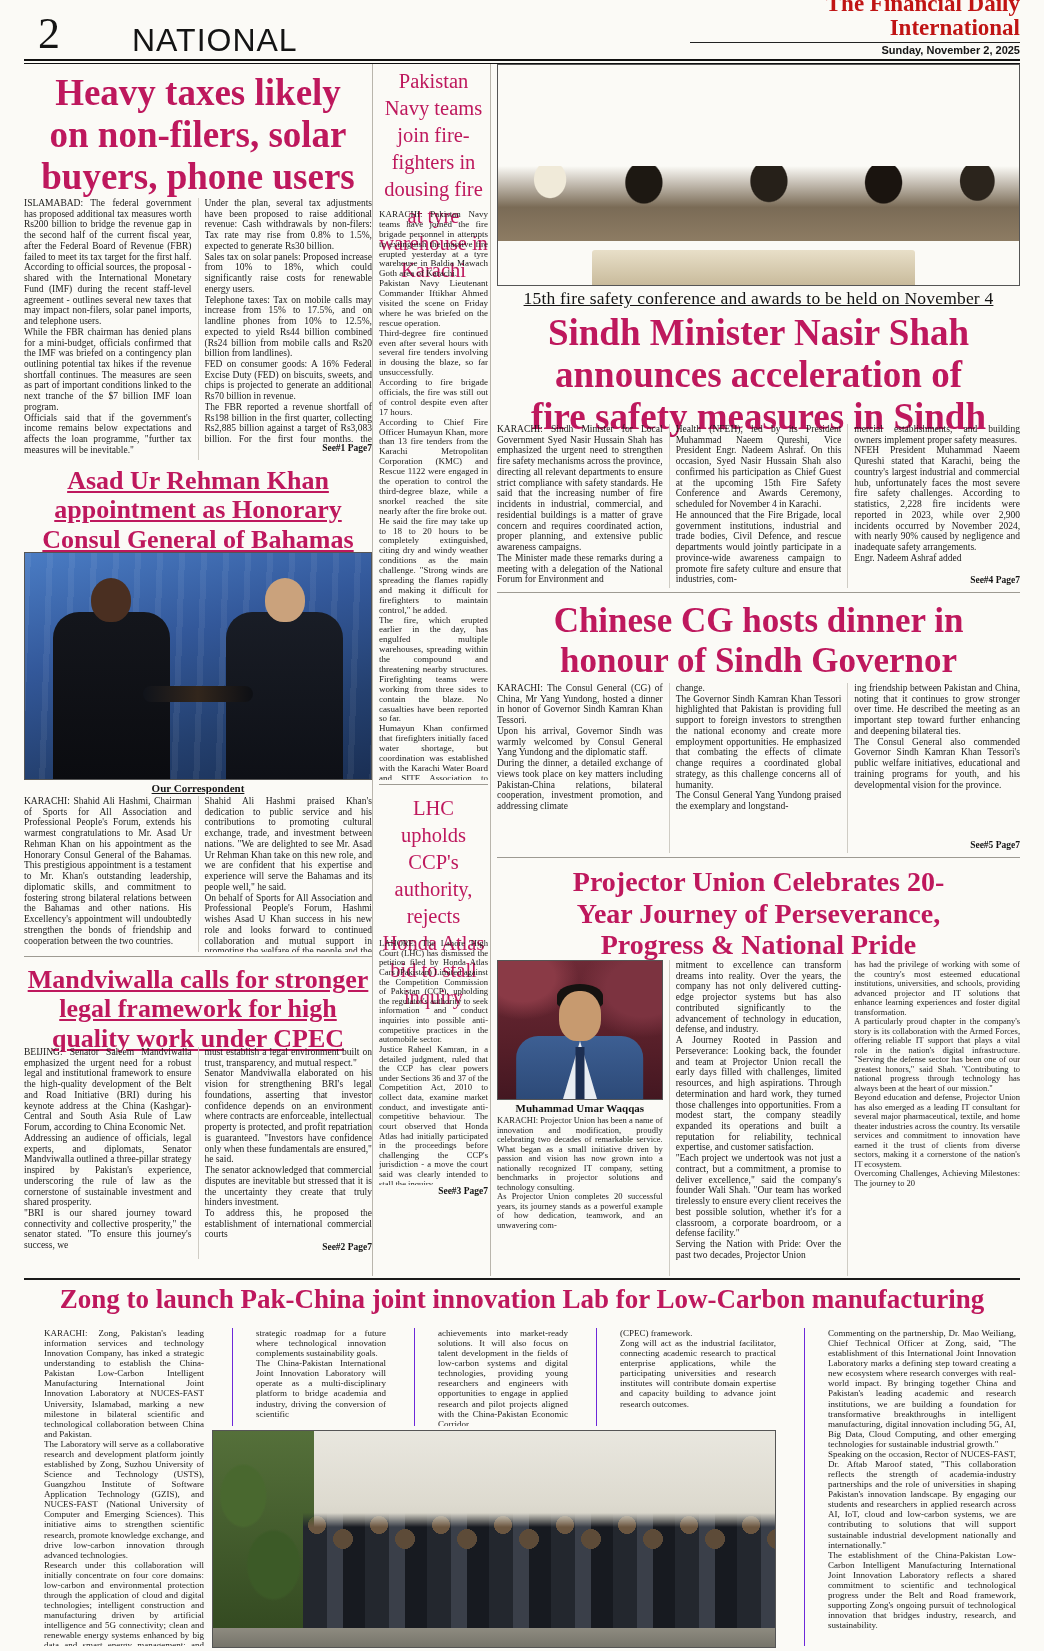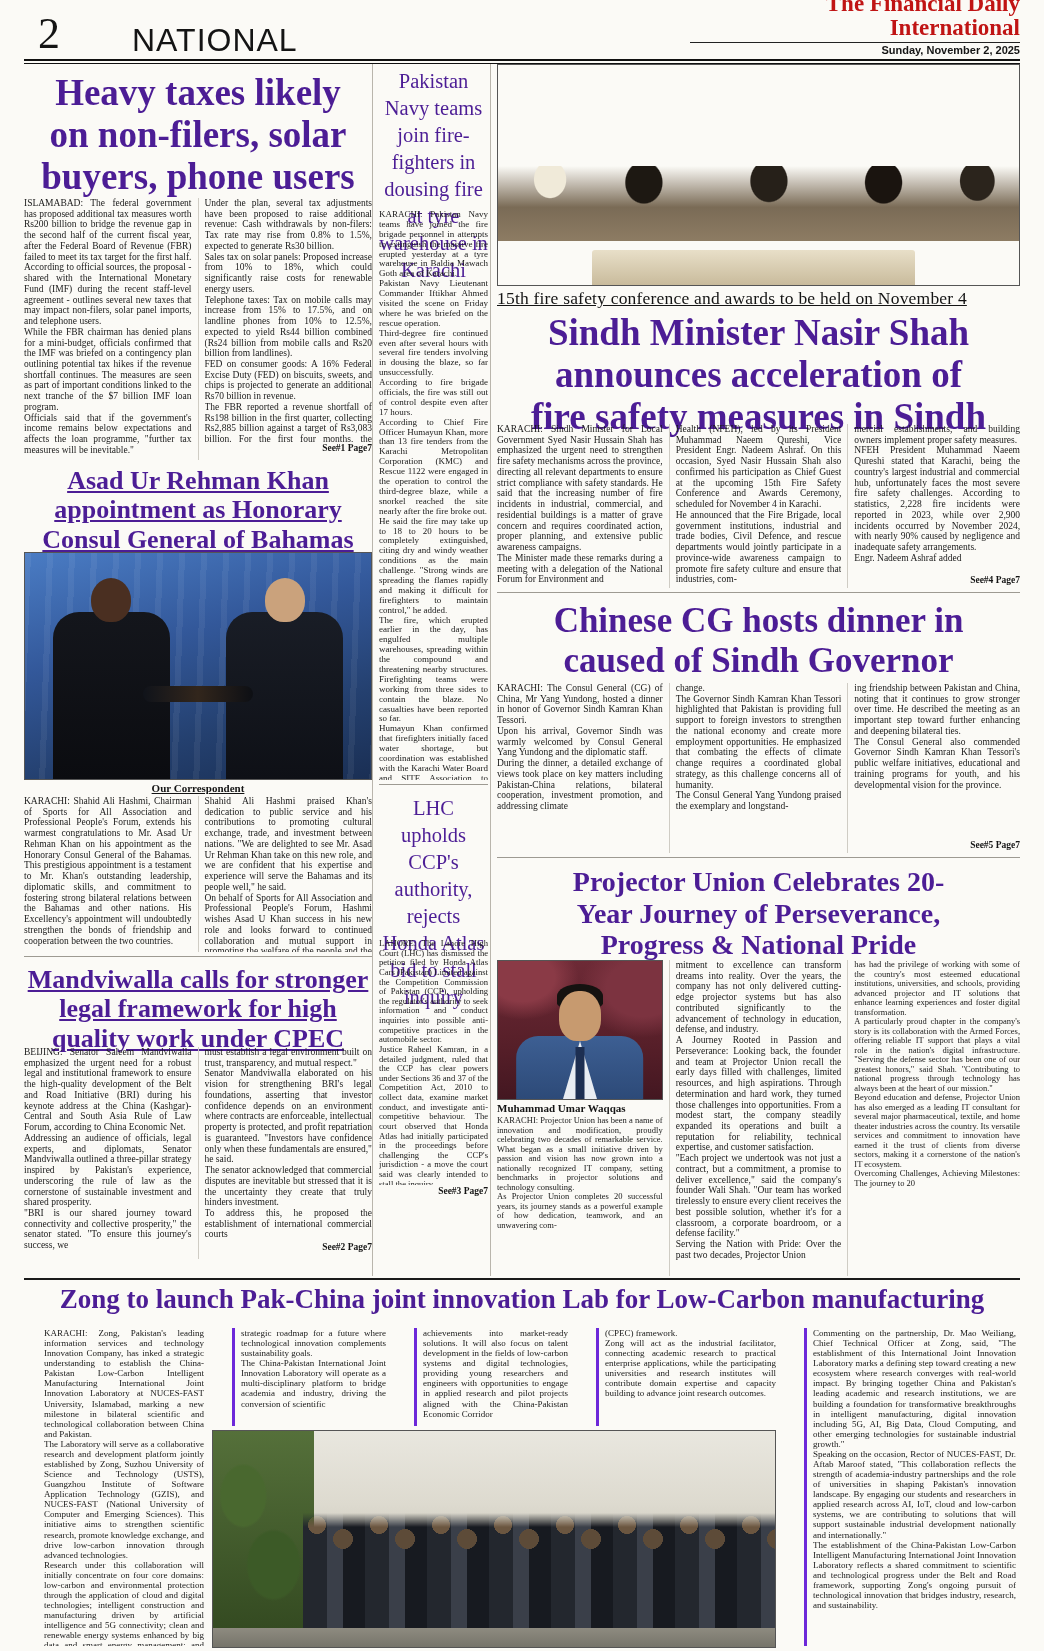--- a/index.html
+++ b/index.html
@@ -21,21 +21,21 @@
   .mast-date { font-family:"Liberation Sans", sans-serif; font-weight:700; font-size:11px; padding-top:1px; }
   .hdr-rule { margin-top:3px; border-top:2px solid #111; border-bottom:1px solid #111; height:5px; }
 
   
   .main { display:grid; grid-template-columns:348px 118px 530px; height:1212px; overflow:hidden; }
   .region { overflow:hidden; }
   .region.mid, .region.right { border-left:1px solid #b9b5ac; padding-left:6px; }
   .region.mid { padding-right:2px; }
 
   
-  .headline { font-weight:700; text-align:center; line-height:1.13; text-wrap:balance; color:#4c1d95; }
+  .headline { font-weight:700; text-align:center; line-height:1.13; text-wrap:balance; color:#be185d; }
   .hl-xl { font-size:37px; }
   .hl-lg { font-size:35px; }
   .hl-md { font-size:26px;text-decoration:underline; }
   .hl-proj { font-size:28px; }
   .hl-narrow { font-size:20.5px; font-weight:400; line-height:1.32; }
   .hl-zong { font-size:27px; }
 
   
   .btxt { font-size:9.5px; line-height:1.13; text-align:justify; white-space:pre-line;
     hyphens:auto; overflow:hidden; color:#191919; }
@@ -115,23 +115,23 @@
     position:absolute; left:16%; right:0; bottom:0; height:62%;
     background:
       radial-gradient(circle 9px at 14px 12px, #6b5640 98%, transparent) 0 0/62px 100% repeat-x,
       radial-gradient(circle 10px at 40px 26px, #5d4b38 98%, transparent) 0 0/62px 100% repeat-x,
       repeating-linear-gradient(90deg,#23272e 0 24px, #3a3f49 24px 40px, #171a20 40px 62px);
     -webkit-mask-image:linear-gradient(180deg,transparent 0,#000 14px);
             mask-image:linear-gradient(180deg,transparent 0,#000 14px); }
   .photo-group .floor { position:absolute; left:0; right:0; bottom:0; height:9%;
     background:linear-gradient(180deg,#8e8b80,#76746a); }
 
-  .caption-underlined { font-size:17.5px; text-align:left; text-decoration:underline;
+  .caption-underlined { font-size:17.5px; text-align:center; text-decoration:underline;
     padding:2px 0 3px; letter-spacing:.2px; }
-  .photo-caption { font-weight:700; font-size:11px; padding:2px 0; }
+  .photo-caption { font-weight:700; font-size:11px; text-align:center; padding:2px 0; }
 
   
   .ht-head { height:134px; padding-top:8px; }
   .ht-body { height:262px; }
   .asad-head { height:92px; padding-top:6px; }
   .asad-body { height:156px; }
   .mand-head { height:86px; padding-top:4px; }
   .mand-body { height:212px; }
   .navy-head { height:146px; padding-top:4px; }
   .navy-body { height:570px; font-size:9px; line-height:1.1; }
@@ -149,21 +149,21 @@
   .zong-head { height:44px; }
   .zong-grid { display:grid; grid-template-columns:180px 174px 174px 200px 232px;
     grid-template-rows:98px 216px; column-gap:8px; row-gap:4px; height:322px; overflow:hidden; }
   .zong-c1 { grid-column:1; grid-row:1/3; }
   .zong-c2 { grid-column:2; grid-row:1; }
   .zong-c3 { grid-column:3; grid-row:1; }
   .zong-c4 { grid-column:4; grid-row:1; }
   .zong-photo { grid-column:2/5; grid-row:2; }
   .zong-c5 { grid-column:5; grid-row:1/3; }
   .zong-grid .btxt { font-size:9px; line-height:1.12; height:100%;margin-left:20px; }
-  .zong-grid .zcol { border-left:3px solid #6d28d9; padding-left:6px; overflow:hidden; }
+  .zong-grid .zcol { border-left:1px solid #6d28d9; padding-left:23px; overflow:hidden; }
   .zong-c1 { border-left:none !important; padding-left:0 !important; }
 </style>
 </head>
 <body>
 
 <div class="page">
 
   <div class="hdr">
     <div class="pagenum">2</div>
     <div class="section-title">NATIONAL</div>
@@ -278,21 +278,21 @@
 NFEH President Muhammad Naeem Qureshi stated that Karachi, being the country's largest industrial and commercial hub, unfortunately faces the most severe fire safety challenges. According to statistics, 2,228 fire incidents were reported in 2023, while over 2,900 incidents occurred by November 2024, with nearly 90% caused by negligence and inadequate safety arrangements.
 Engr. Nadeem Ashraf added</div>
             <div class="jump">See#4 Page7</div>
           </div>
         </div>
       </article>
 
       <div class="divider"></div>
 
       <article>
-        <h1 class="headline hl-lg cg-head">Chinese CG hosts dinner in caused of Sindh Governor</h1>
+        <h1 class="headline hl-lg cg-head">Chinese CG hosts dinner in honour of Sindh Governor</h1>
         <div class="cols cg-body">
           <div class="col btxt">KARACHI: The Consul General (CG) of China, Mr Yang Yundong, hosted a dinner in honor of Governor Sindh Kamran Khan Tessori.
 Upon his arrival, Governor Sindh was warmly welcomed by Consul General Yang Yundong and the diplomatic staff.
 During the dinner, a detailed exchange of views took place on key matters including Pakistan-China relations, bilateral cooperation, investment promotion, and addressing climate</div>
           <div class="col btxt">change.
 The Governor Sindh Kamran Khan Tessori highlighted that Pakistan is providing full support to foreign investors to strengthen the national economy and create more employment opportunities. He emphasized that combating the effects of climate change requires a coordinated global strategy, as this challenge concerns all of humanity.
 The Consul General Yang Yundong praised the exemplary and longstand-</div>
           <div class="col">
             <div class="btxt" style="height:156px;">ing friendship between Pakistan and China, noting that it continues to grow stronger over time. He described the meeting as an important step toward further enhancing and deepening bilateral ties.
 The Consul General also commended Governor Sindh Kamran Khan Tessori's public welfare initiatives, educational and training programs for youth, and his developmental vision for the province.</div>

